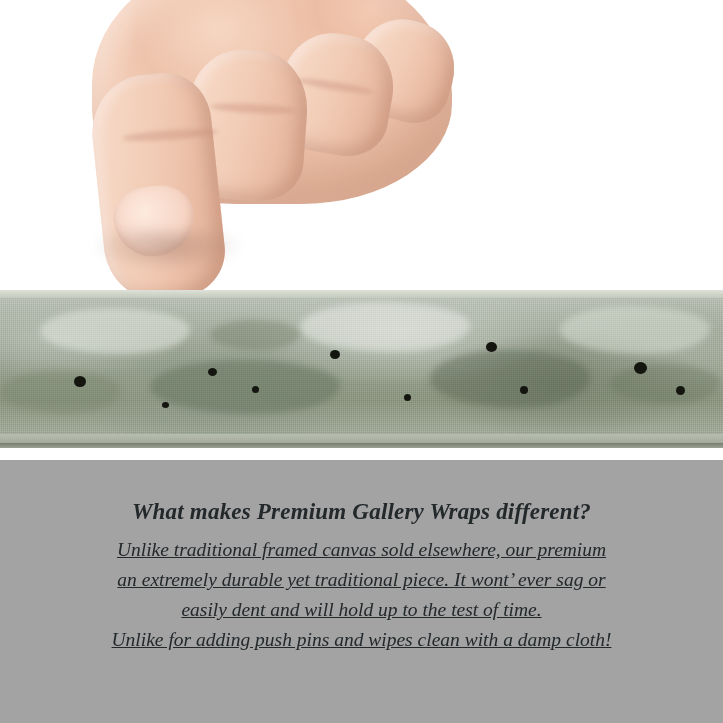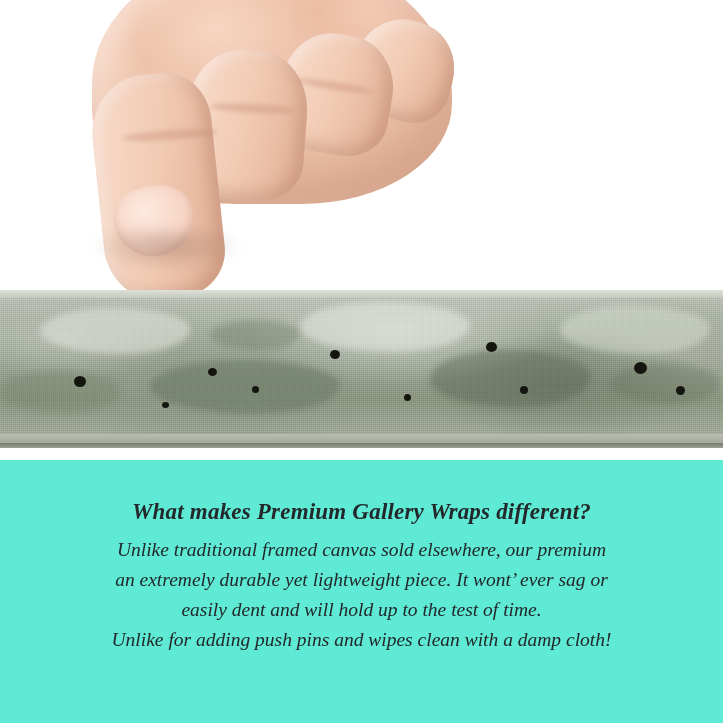--- a/index.html
+++ b/index.html
@@ -10,21 +10,21 @@
   body {
     width: 723px;
     height: 723px;
     overflow: hidden;
     font-family: "Liberation Sans", sans-serif;
   }
   .page {
     position: relative;
     width: 723px;
     height: 723px;
-    background: #5eead4;
+    background: #a3a3a3;
     overflow: hidden;
   }
 
   
   .photo {
     position: absolute;
     left: 0;
     top: 0;
     width: 723px;
     height: 460px;
@@ -186,20 +186,21 @@
     font-weight: bold;
     line-height: 34px;
     margin: 0 0 6px 0;
     letter-spacing: 0.2px;
   }
   .caption-body {
     font-size: 19.5px;
     line-height: 30px;
     margin: 0;
     padding: 0 68px;
+    text-decoration: underline;
   }
   .caption-body .line {
     display: block;
   }
 </style>
 </head>
 <body>
 
 <div class="page">
 
@@ -244,19 +245,19 @@
       <div class="band-bottom-edge"></div>
       <div class="band-shadow-line"></div>
     </div>
 
   </div>
 
   <div class="caption">
     <p class="caption-heading">What makes Premium Gallery Wraps different?</p>
     <p class="caption-body">
       <span class="line">Unlike traditional framed canvas sold elsewhere, our premium</span>
-      <span class="line">an extremely durable yet lightweight piece. It wont’ ever sag or</span>
+      <span class="line">an extremely durable yet traditional piece. It wont’ ever sag or</span>
       <span class="line">easily dent and will hold up to the test of time.</span>
       <span class="line">Unlike for adding push pins and wipes clean with a damp cloth!</span>
     </p>
   </div>
 
 </div>
 
 </body></html>

